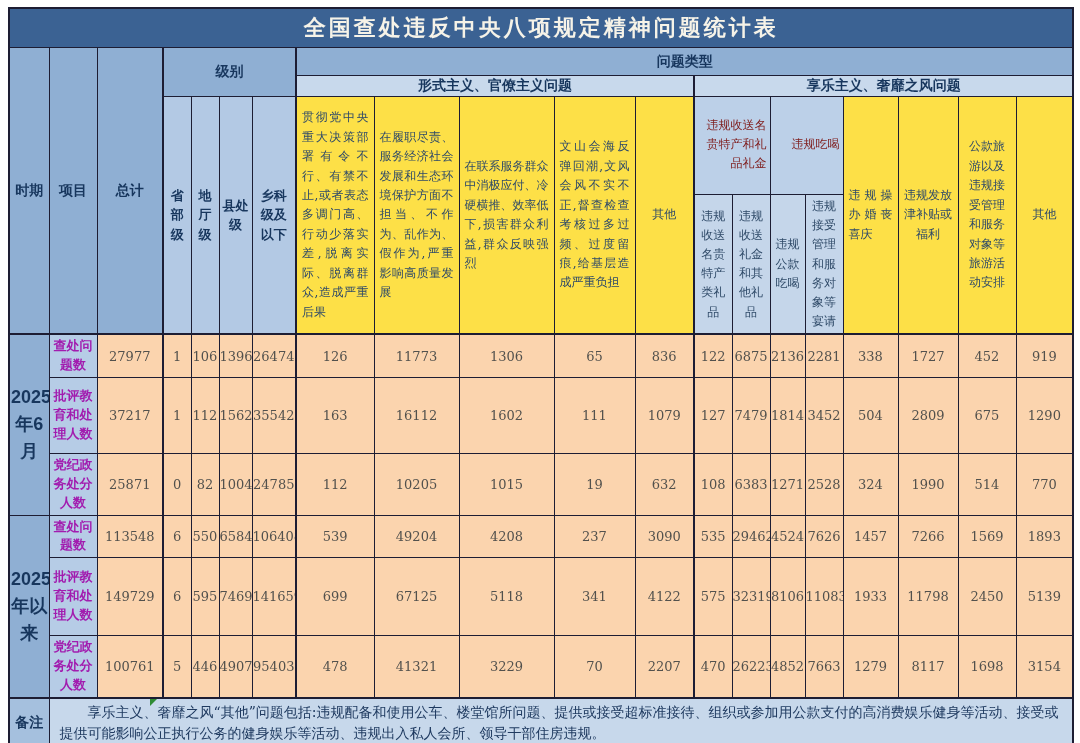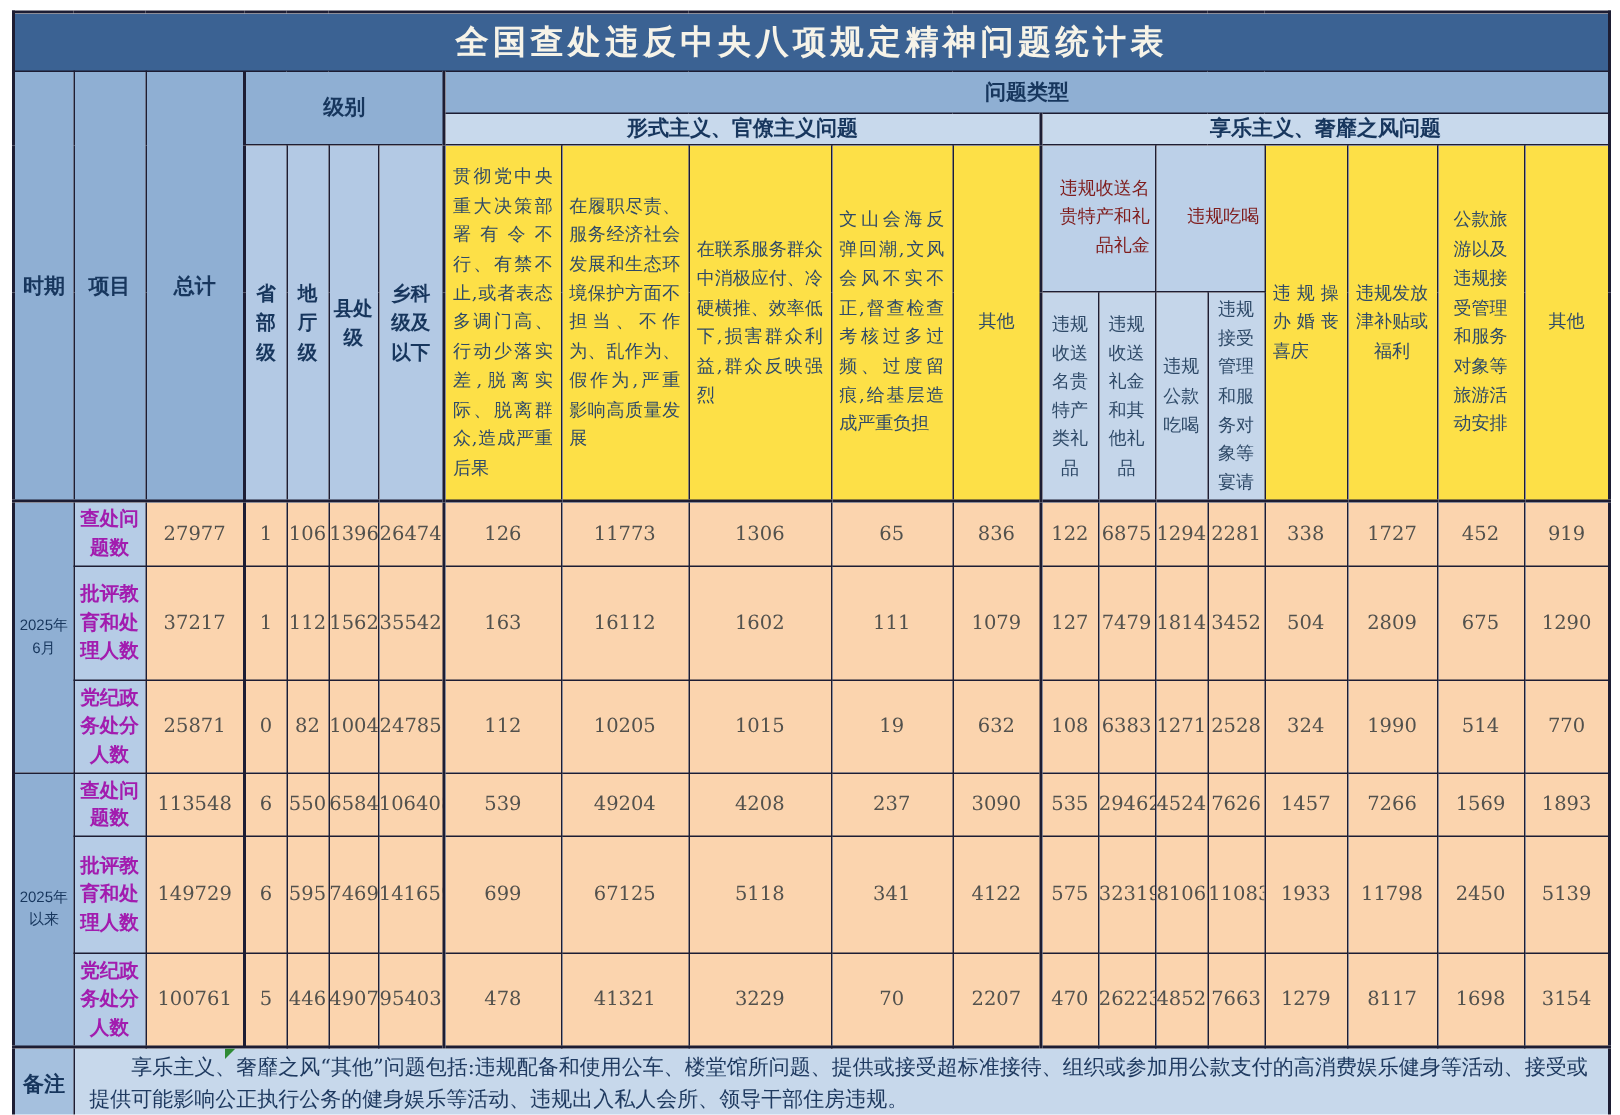--- a/index.html
+++ b/index.html
@@ -32,21 +32,21 @@
   .hgroup{
     background:#bcd0e8;color:#7f1d1d;text-align:right;
     font-family:Liberation Mono, monospace;font-size:12px;line-height:1.6;padding:2px 3px;
   }
   .hsub{
     background:#c5d6ea;color:#2f4a68;text-align:center;
     font-family:"DejaVu Serif",serif;font-size:12px;line-height:1.6;padding:2px 1px;
   }
 
   
-  .period{background:#8fafd3;color:#17365d;font-weight:normal;text-align:center;font-size:10px;line-height:1.5;padding:1px;}
+  .period{background:#8fafd3;color:#17365d;font-weight:bold;text-align:center;font-size:18px;line-height:1.5;padding:1px;}
   .item{background:#b6cce6;color:#a21caf;font-weight:bold;text-align:center;font-size:13px;line-height:1.45;padding:2px 1px;}
   .num{
     background:#fbd4ae;color:#52514d;text-align:center;
     font-family:"DejaVu Serif",serif;font-size:13px;padding:0;
   }
 
   
   .rlabel{background:#a5c0de;color:#17365d;font-weight:bold;text-align:center;font-size:14px;}
   .rtext{background:#c7d8eb;position:relative;padding:3px 10px 3px 10px;}
   .rtext p{
@@ -149,21 +149,21 @@
     <td class="num">106</td>
     <td class="num">1396</td>
     <td class="num">26474</td>
     <td class="num sec-l">126</td>
     <td class="num">11773</td>
     <td class="num">1306</td>
     <td class="num">65</td>
     <td class="num">836</td>
     <td class="num sec-l">122</td>
     <td class="num">6875</td>
-    <td class="num">1294</td>
+    <td class="num">2136</td>
     <td class="num">2281</td>
     <td class="num">338</td>
     <td class="num">1727</td>
     <td class="num">452</td>
     <td class="num">919</td>
   </tr>
   <tr class="dr2">
     <td class="item">批评教育和处理人数</td>
     <td class="num">37217</td>
     <td class="num sec-l">1</td>

